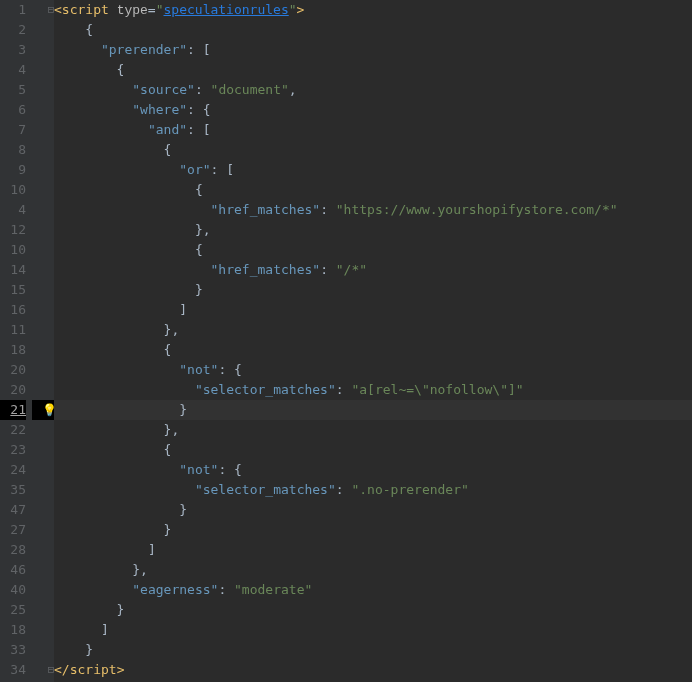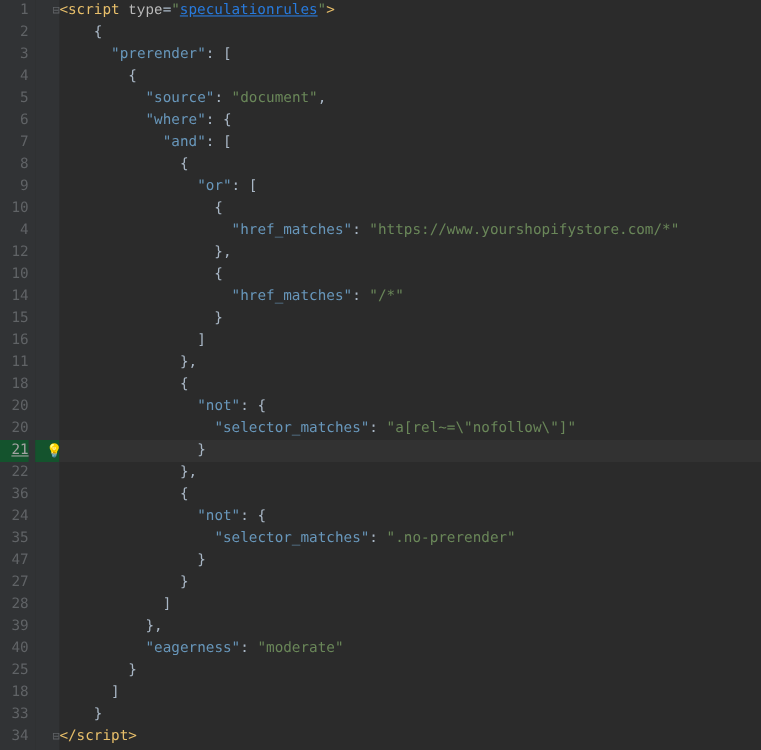--- a/index.html
+++ b/index.html
@@ -52,21 +52,21 @@
     white-space: pre;
   }
   .line { height: 20px; }
   .hl {
     position: absolute;
     left: 0; right: 0;
     height: 20px;
     background: #323232;
     z-index: 0;
   }
-  .hl-gutter { background: #14532d; color: #a4a3a3; text-decoration: underline; }
+  .hl-gutter { background: #000000; color: #a4a3a3; text-decoration: underline; }
   .code { position: relative; z-index: 1; }
   .tag      { color: #e8bf6a; }
   .attr     { color: #bababa; font-family: Liberation Mono, monospace; }
   .str      { color: #6a8759; }
   .str-u    { color: #6a8759; }
   .str-spec { color: #287bde; text-decoration: underline; text-align: right; }
   .punct    { color: #a9b7c6; }
   .key      { color: #6897bb; }
 </style>
 </head>
@@ -88,27 +88,27 @@
     <div class="gutter-line">10</div>
     <div class="gutter-line">14</div>
     <div class="gutter-line">15</div>
     <div class="gutter-line">16</div>
     <div class="gutter-line">11</div>
     <div class="gutter-line">18</div>
     <div class="gutter-line">20</div>
     <div class="gutter-line">20</div>
     <div class="gutter-line hl-gutter">21</div>
     <div class="gutter-line">22</div>
-    <div class="gutter-line">36</div>
+    <div class="gutter-line">23</div>
     <div class="gutter-line">24</div>
     <div class="gutter-line">35</div>
     <div class="gutter-line">47</div>
     <div class="gutter-line">27</div>
     <div class="gutter-line">28</div>
-    <div class="gutter-line">39</div>
+    <div class="gutter-line">46</div>
     <div class="gutter-line">40</div>
     <div class="gutter-line">25</div>
     <div class="gutter-line">18</div>
     <div class="gutter-line">33</div>
     <div class="gutter-line">34</div>
   </div>
 <div class="marker-col" id="markers">
     <div class="gutter-line">
       <div class="fold">⊟</div>
     </div>

